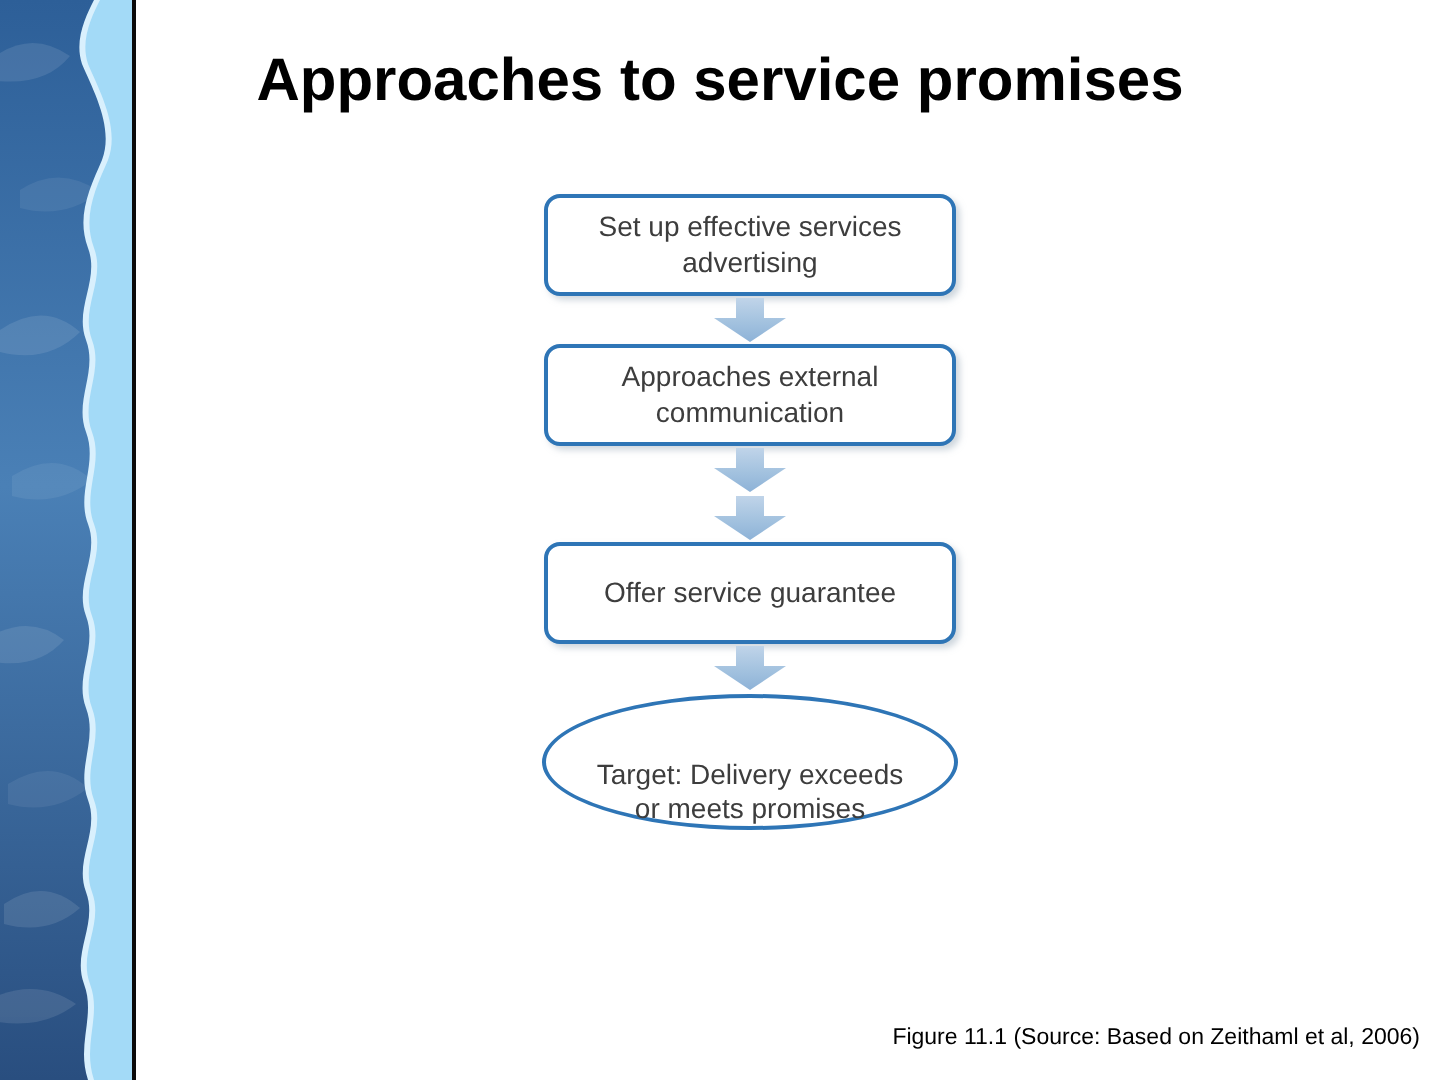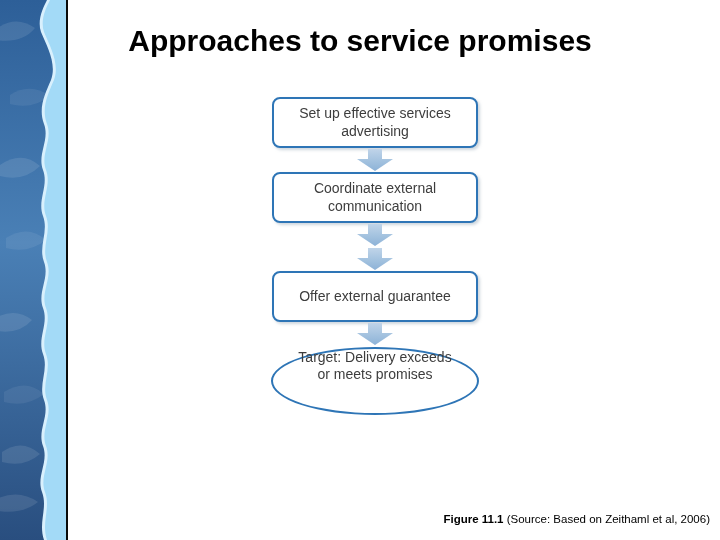--- a/index.html
+++ b/index.html
@@ -49,35 +49,35 @@
     background:linear-gradient(180deg,#c0d4e9 0%,#a3c2df 55%,#8db2d7 100%);
     clip-path:polygon(11px 0, 25px 0, 25px 10px, 36px 10px, 18px 22px, 0 10px, 11px 10px);
   }
   .flow-ellipse{
     box-sizing:border-box;
     width:208px;height:68px;
     margin-top:1px;
     background:#fff;
     border:2.5px solid #2e75b6;
     border-radius:50%;
-    display:flex;align-items:flex-start;justify-content:center;
+    display:flex;align-items:flex-end;justify-content:center;
     text-align:center;
   }
   .flow-ellipse span{
     display:block;width:160px;
     font-size:14px;line-height:1.22;color:#3d3d3d;
   }
   .caption{
     position:absolute;
     right:10px;bottom:15px;
     font-size:11.5px;
     color:#000;
     white-space:nowrap;
   }
-  .caption .fig{font-weight:700;margin-left:24px;}
+  .caption .fig{font-weight:400;margin-left:24px;}
 </style>
 </head>
 <body>
 
 <div class="slide">
 
   <div class="sidebar">
     <svg width="68" height="540" viewBox="0 0 68 540" xmlns="http://www.w3.org/2000/svg">
       <defs>
         <linearGradient id="sg" x1="0" y1="0" x2="0" y2="1">
@@ -117,24 +117,24 @@
     </svg>
   </div>
 
   <div class="content"></div>
 
   <div class="title">Approaches to service promises</div>
 
   <div class="flow">
     <div class="flow-box">Set up effective services advertising</div>
     <div class="flow-arrow"></div>
-    <div class="flow-box">Coordinate external communication</div>
+    <div class="flow-box">Approaches external communication</div>
     <div class="flow-arrow"></div>
     <div class="flow-arrow"></div>
-    <div class="flow-box">Offer external guarantee</div>
+    <div class="flow-box">Offer service guarantee</div>
     <div class="flow-arrow"></div>
     <div class="flow-ellipse">
       <span>Target: Delivery exceeds or meets promises</span>
     </div>
   </div>
 
   <div class="caption"><span class="fig">Figure 11.1</span><span> (Source: Based on Zeithaml et al, 2006)</span></div>
 
 </div>
 

